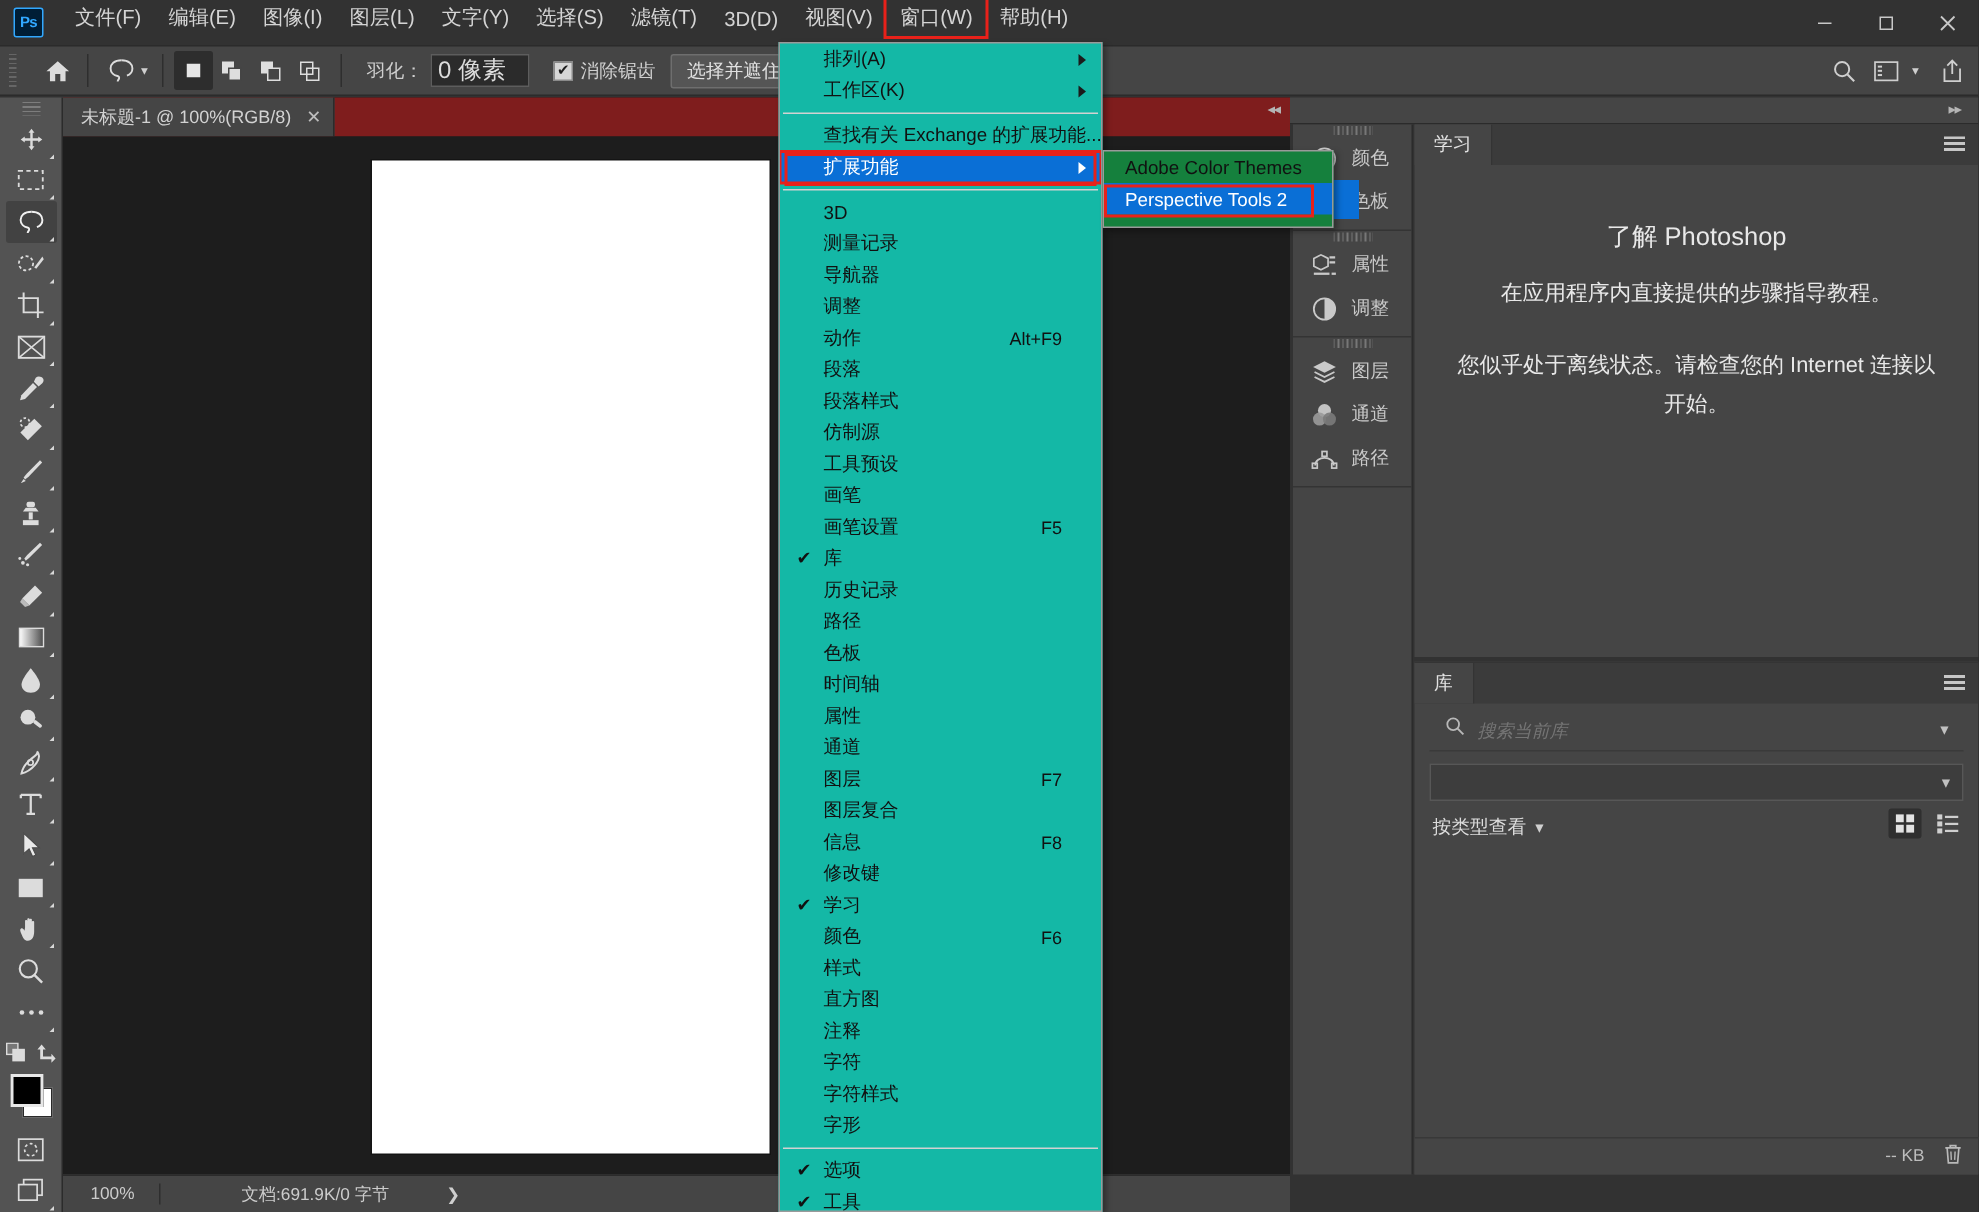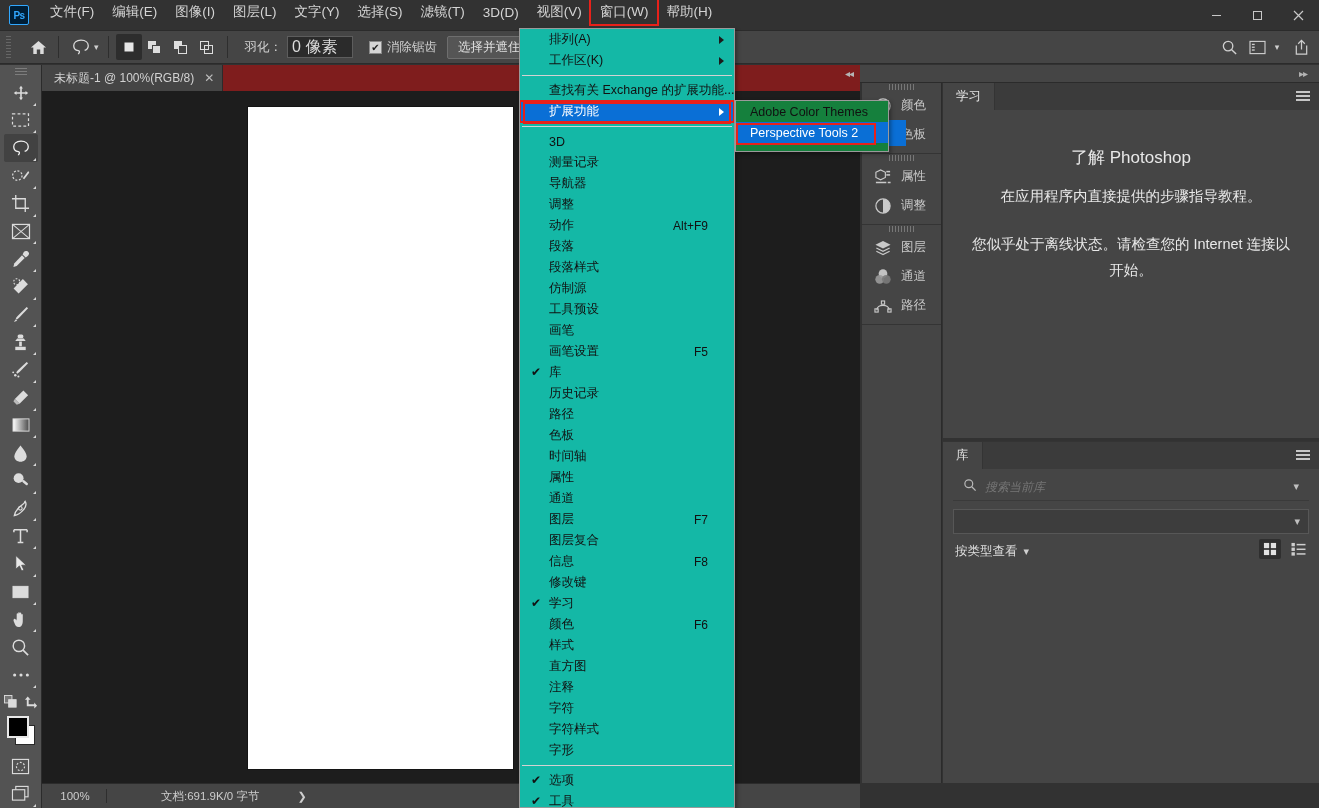--- a/index.html
+++ b/index.html
@@ -734,20 +734,30 @@
               <rect x="0.5" y="1" width="3.6" height="3.6" fill="#cfcfcf"></rect>
               <rect x="0.5" y="6" width="3.6" height="3.6" fill="#cfcfcf"></rect>
               <rect x="0.5" y="11" width="3.6" height="3.6" fill="#cfcfcf"></rect>
               <rect x="6" y="2" width="9.5" height="1.6" fill="#cfcfcf"></rect>
               <rect x="6" y="7" width="9.5" height="1.6" fill="#cfcfcf"></rect>
               <rect x="6" y="12" width="9.5" height="1.6" fill="#cfcfcf"></rect>
             </svg>
         </span>
       </span>
     </div>
+    <div class="lib-footer">
+      <span>-- KB</span>
+      <span>
+        <svg width="14" height="15" viewBox="0 0 15 16">
+            <path d="M2 3.5 L13 3.5 M5.5 3.5 L5.5 1.8 L9.5 1.8 L9.5 3.5" stroke="#b9b9b9" stroke-width="1.2" fill="none"></path>
+            <path d="M3.3 3.5 L4.2 14.2 L10.8 14.2 L11.7 3.5" fill="none" stroke="#b9b9b9" stroke-width="1.2"></path>
+            <path d="M6 6 L6.3 12 M9 6 L8.7 12" stroke="#b9b9b9" stroke-width="1"></path>
+          </svg>
+      </span>
+    </div>
   </div>
 
   <div class="blue-chip"></div>
 
   <div class="dropdown" id="dropdown">
       <div class="mrow">
         <span>排列(A)</span>
         <span class="arrow"></span>
       </div>
       <div class="mrow">

